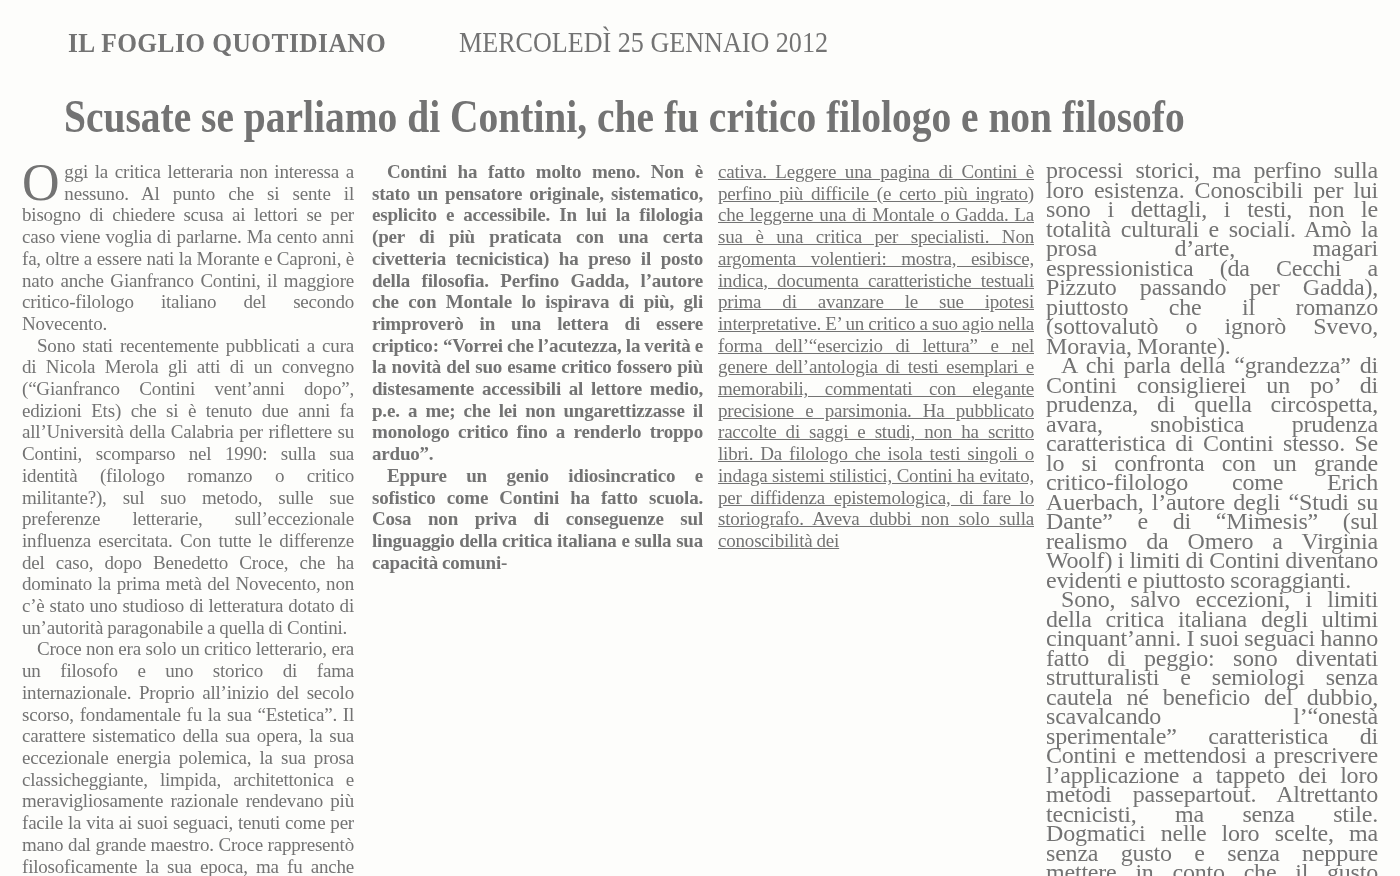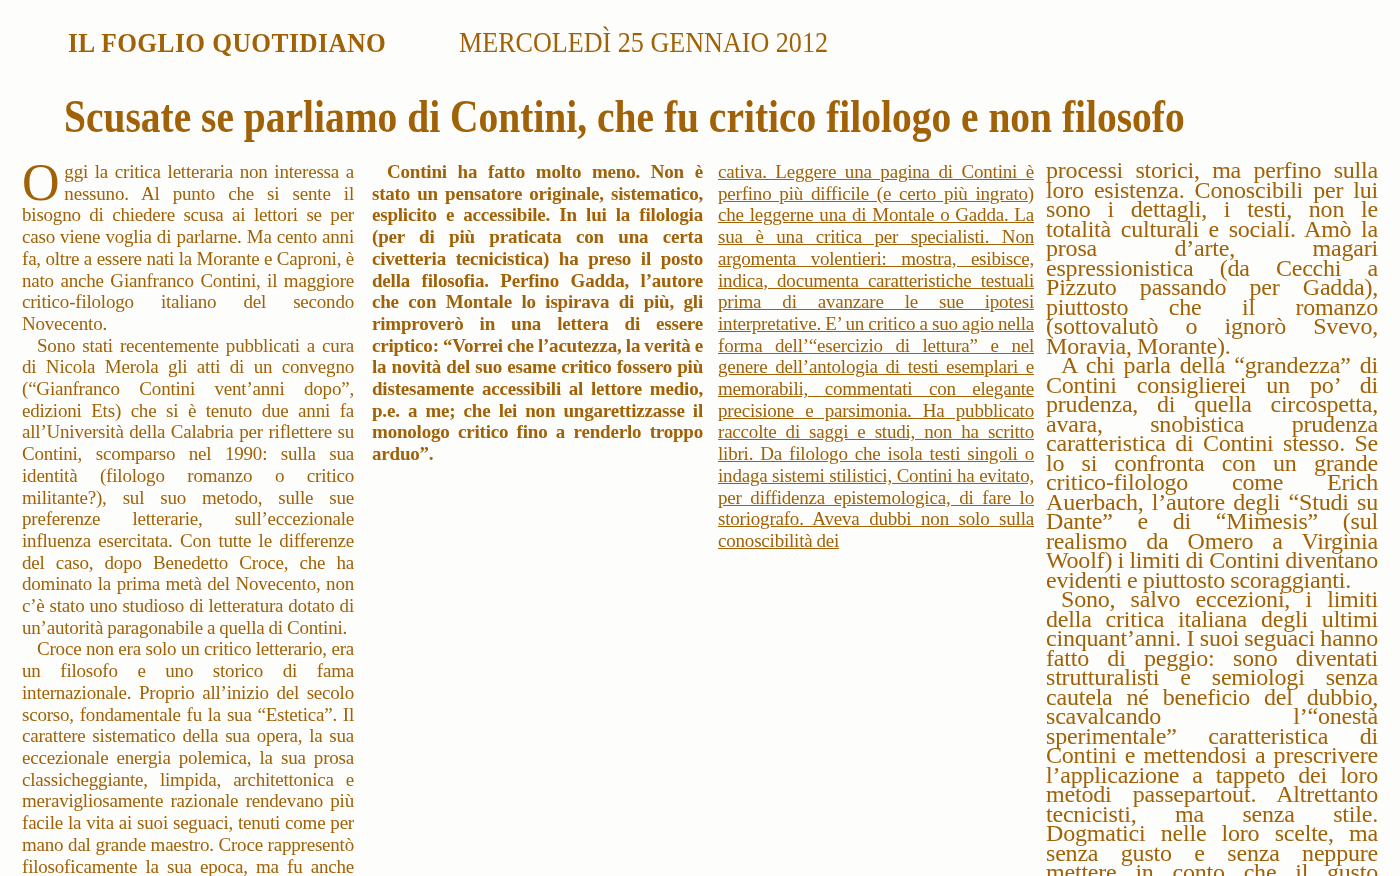--- a/index.html
+++ b/index.html
@@ -56,37 +56,38 @@
   #byline{
     margin-top:2px;
     text-align:left;
     padding-right:14px;
     font-weight:700;
   }
 </style>
 </head>
 <body>
 
-<div id="page" style="background: rgb(253, 253, 251); color: #a16207;">
+<div id="page" style="background: rgb(253, 253, 251); color: #737373;">
 
   <div id="masthead">
     <span id="paper-name">IL FOGLIO QUOTIDIANO</span>
     <span id="paper-date">MERCOLEDÌ 25 GENNAIO 2012</span>
   </div>
 
   <h1 id="headline" style="margin:0;">Scusate se parliamo di Contini, che fu critico filologo e non filosofo</h1>
 
   <div id="col1" class="col">
     <p><span class="dropcap">O</span><span>ggi la critica letteraria non interessa a nessuno. Al punto che si sente il bisogno di chiedere scusa ai lettori se per caso viene voglia di parlarne. Ma cento anni fa, oltre a essere nati la Morante e Caproni, è nato anche Gianfranco Contini, il maggiore critico-filologo italiano del secondo Novecento.</span></p>
     <p class="indent">Sono stati recentemente pubblicati a cura di Nicola Merola gli atti di un convegno (“Gianfranco Contini vent’anni dopo”, edizioni Ets) che si è tenuto due anni fa all’Università della Calabria per riflettere su Contini, scomparso nel 1990: sulla sua identità (filologo romanzo o critico militante?), sul suo metodo, sulle sue preferenze letterarie, sull’eccezionale influenza esercitata. Con tutte le differenze del caso, dopo Benedetto Croce, che ha dominato la prima metà del Novecento, non c’è stato uno studioso di letteratura dotato di un’autorità paragonabile a quella di Contini.</p>
     <p class="indent">Croce non era solo un critico letterario, era un filosofo e uno storico di fama internazionale. Proprio all’inizio del secolo scorso, fondamentale fu la sua “Estetica”. Il carattere sistematico della sua opera, la sua eccezionale energia polemica, la sua prosa classicheggiante, limpida, architettonica e meravigliosamente razionale rendevano più facile la vita ai suoi seguaci, tenuti come per mano dal grande maestro. Croce rappresentò filosoficamente la sua epoca, ma fu anche nemico della propria epoca. In una certa misura non la capì, la combatté con armi classicistiche e idealistiche, cioè sostanzialmente ottocentesche.</p>
   </div>
 
   <div id="col2" class="col">
     <p class="indent">Contini ha fatto molto meno. Non è stato un pensatore originale, sistematico, esplicito e accessibile. In lui la filologia (per di più praticata con una certa civetteria tecnicistica) ha preso il posto della filosofia. Perfino Gadda, l’autore che con Montale lo ispirava di più, gli rimproverò in una lettera di essere criptico: “Vorrei che l’acutezza, la verità e la novità del suo esame critico fossero più distesamente accessibili al lettore medio, p.e. a me; che lei non ungarettizzasse il monologo critico fino a renderlo troppo arduo”.</p>
+    <p class="indent">Eppure un genio idiosincratico e sofistico come Contini ha fatto scuola. Cosa non priva di conseguenze sul linguaggio della critica italiana e sulla sua capacità comuni-</p>
   </div>
 
   <div id="col3" class="col">
     <p>cativa. Leggere una pagina di Contini è perfino più difficile (e certo più ingrato) che leggerne una di Montale o Gadda. La sua è una critica per specialisti. Non argomenta volentieri: mostra, esibisce, indica, documenta caratteristiche testuali prima di avanzare le sue ipotesi interpretative. E’ un critico a suo agio nella forma dell’“esercizio di lettura” e nel genere dell’antologia di testi esemplari e memorabili, commentati con elegante precisione e parsimonia. Ha pubblicato raccolte di saggi e studi, non ha scritto libri. Da filologo che isola testi singoli o indaga sistemi stilistici, Contini ha evitato, per diffidenza epistemologica, di fare lo storiografo. Aveva dubbi non solo sulla conoscibilità dei</p>
   </div>
 
   <div id="col4" class="col">
     <p>processi storici, ma perfino sulla loro esistenza. Conoscibili per lui sono i dettagli, i testi, non le totalità culturali e sociali. Amò la prosa d’arte, magari espressionistica (da Cecchi a Pizzuto passando per Gadda), piuttosto che il romanzo (sottovalutò o ignorò Svevo, Moravia, Morante).</p>
     <p class="indent">A chi parla della “grandezza” di Contini consiglierei un po’ di prudenza, di quella circospetta, avara, snobistica prudenza caratteristica di Contini stesso. Se lo si confronta con un grande critico-filologo come Erich Auerbach, l’autore degli “Studi su Dante” e di “Mimesis” (sul realismo da Omero a Virginia Woolf) i limiti di Contini diventano evidenti e piuttosto scoraggianti.</p>
     <p class="indent">Sono, salvo eccezioni, i limiti della critica italiana degli ultimi cinquant’anni. I suoi seguaci hanno fatto di peggio: sono diventati strutturalisti e semiologi senza cautela né beneficio del dubbio, scavalcando l’“onestà sperimentale” caratteristica di Contini e mettendosi a prescrivere l’applicazione a tappeto dei loro metodi passepartout. Altrettanto tecnicisti, ma senza stile.  Dogmatici nelle loro scelte, ma senza gusto e senza neppure mettere in conto che il gusto personale è ineliminabile e naturale in ogni vero critico. Uno dei lati migliori di Contini è che capiva e ammirava anche critici diversissimi da lui: come Francesco De Sanctis e Giacomo Debenedetti, per i quali la letteratura non era solo densità e stravaganza testuale, ma creazione di miti moderni e di personaggi umani in situazione storica.</p>

